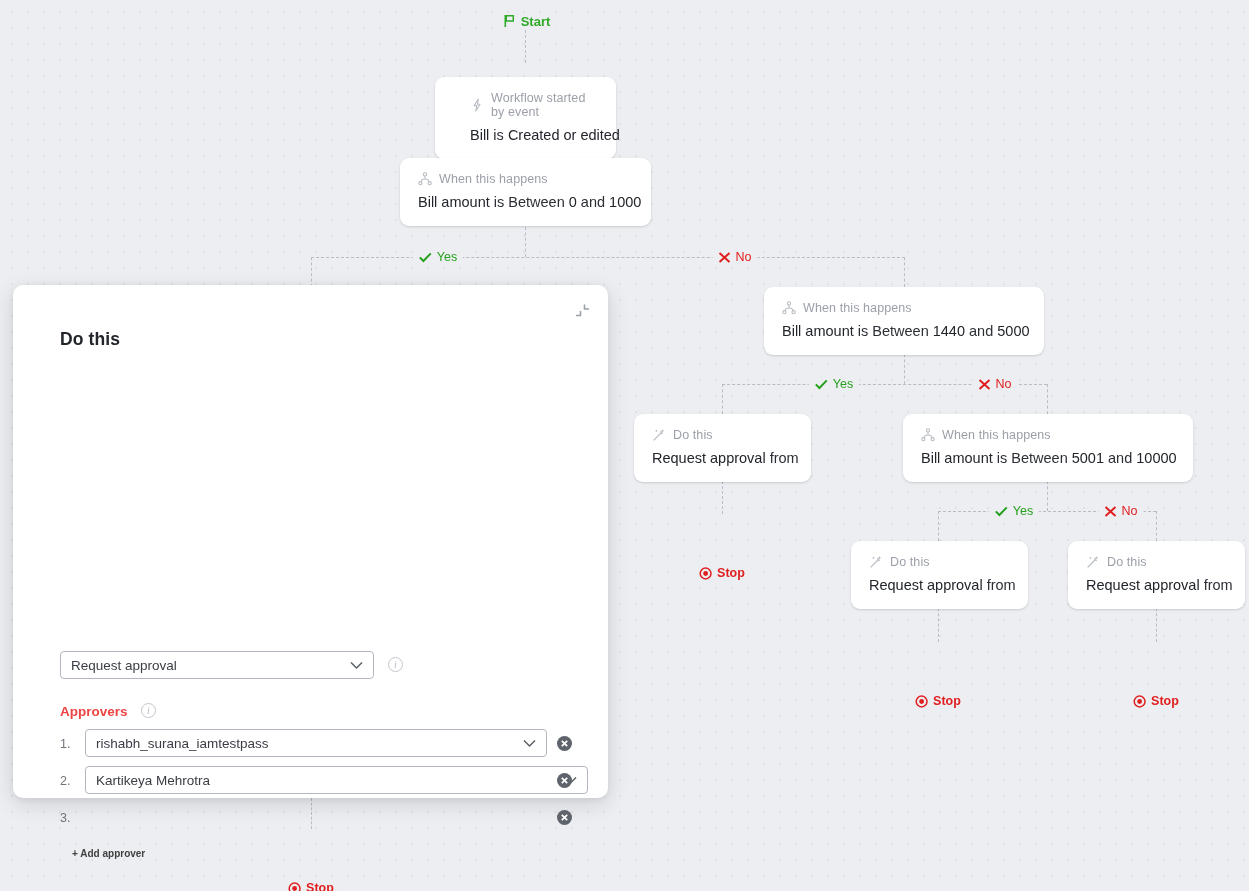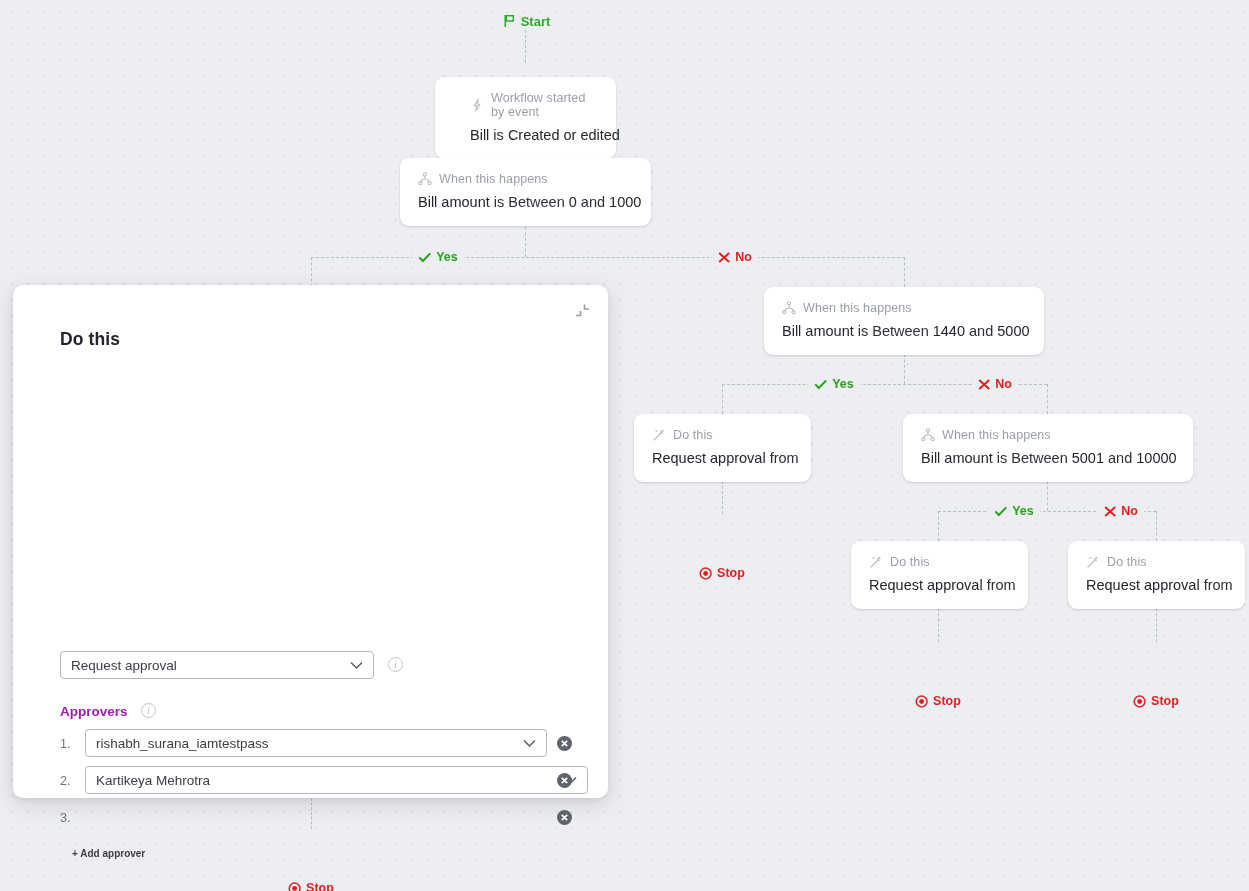--- a/index.html
+++ b/index.html
@@ -31,21 +31,21 @@
   .node-head .lbl{font-size:12.5px;color:#9b9fa8;letter-spacing:.1px;}
   .node-body{font-size:14.5px;color:#2c2f36;line-height:1.25;white-space:nowrap;}
   .node-body b{font-weight:400;color:#22252b;}
 
   .ico{display:inline-block;width:14px;height:14px;flex:0 0 14px;line-height:0;}
   .ico svg{display:block;width:14px;height:14px;}
 
   
   .blabel{
     position:absolute;display:flex;align-items:center;gap:5px;
-    font-size:12.5px;font-weight:700;background:#edeef1;padding:0 6px;
+    font-size:12.5px;font-weight:400;background:#edeef1;padding:0 6px;
     transform:translate(-50%,-50%);white-space:nowrap;
   }
   .blabel.yes{color:#26a11e;}
   .blabel.no{color:#e02020;}
   .blabel.start{color:#2faa2a;font-weight:700;font-size:13px;}
   .blabel.stop{color:#e02020;font-weight:600;margin-top:48px;}
   .blabel svg{display:block;}
 
   
   #panel{
@@ -69,21 +69,21 @@
   .sel .chev{margin-left:auto;color:#5a5e66;}
   .sel .chev svg{display:block;}
 
   .info{
     width:15px;height:15px;border-radius:50%;border:1px solid #c2c6cd;
     color:#b4b8c0;font-size:10px;line-height:13px;text-align:center;
     display:inline-block;font-family:"Liberation Serif",serif;font-style:italic;
     box-sizing:border-box;flex:0 0 15px;cursor:pointer;
   }
 
-  .sec-label{position:absolute;font-size:13.5px;font-weight:700;color:#a21caf;}
+  .sec-label{position:absolute;font-size:13.5px;font-weight:700;color:#ef4444;}
   .num{position:absolute;font-size:12.5px;color:#6f737b;}
 
   .rm{
     position:absolute;width:15px;height:15px;border-radius:50%;background:#5f636b;
     cursor:pointer;
   }
   .rm svg{display:block;}
 
   .addlink{
     position:absolute;font-size:10px;font-weight:700;color:#404040;cursor:pointer;

